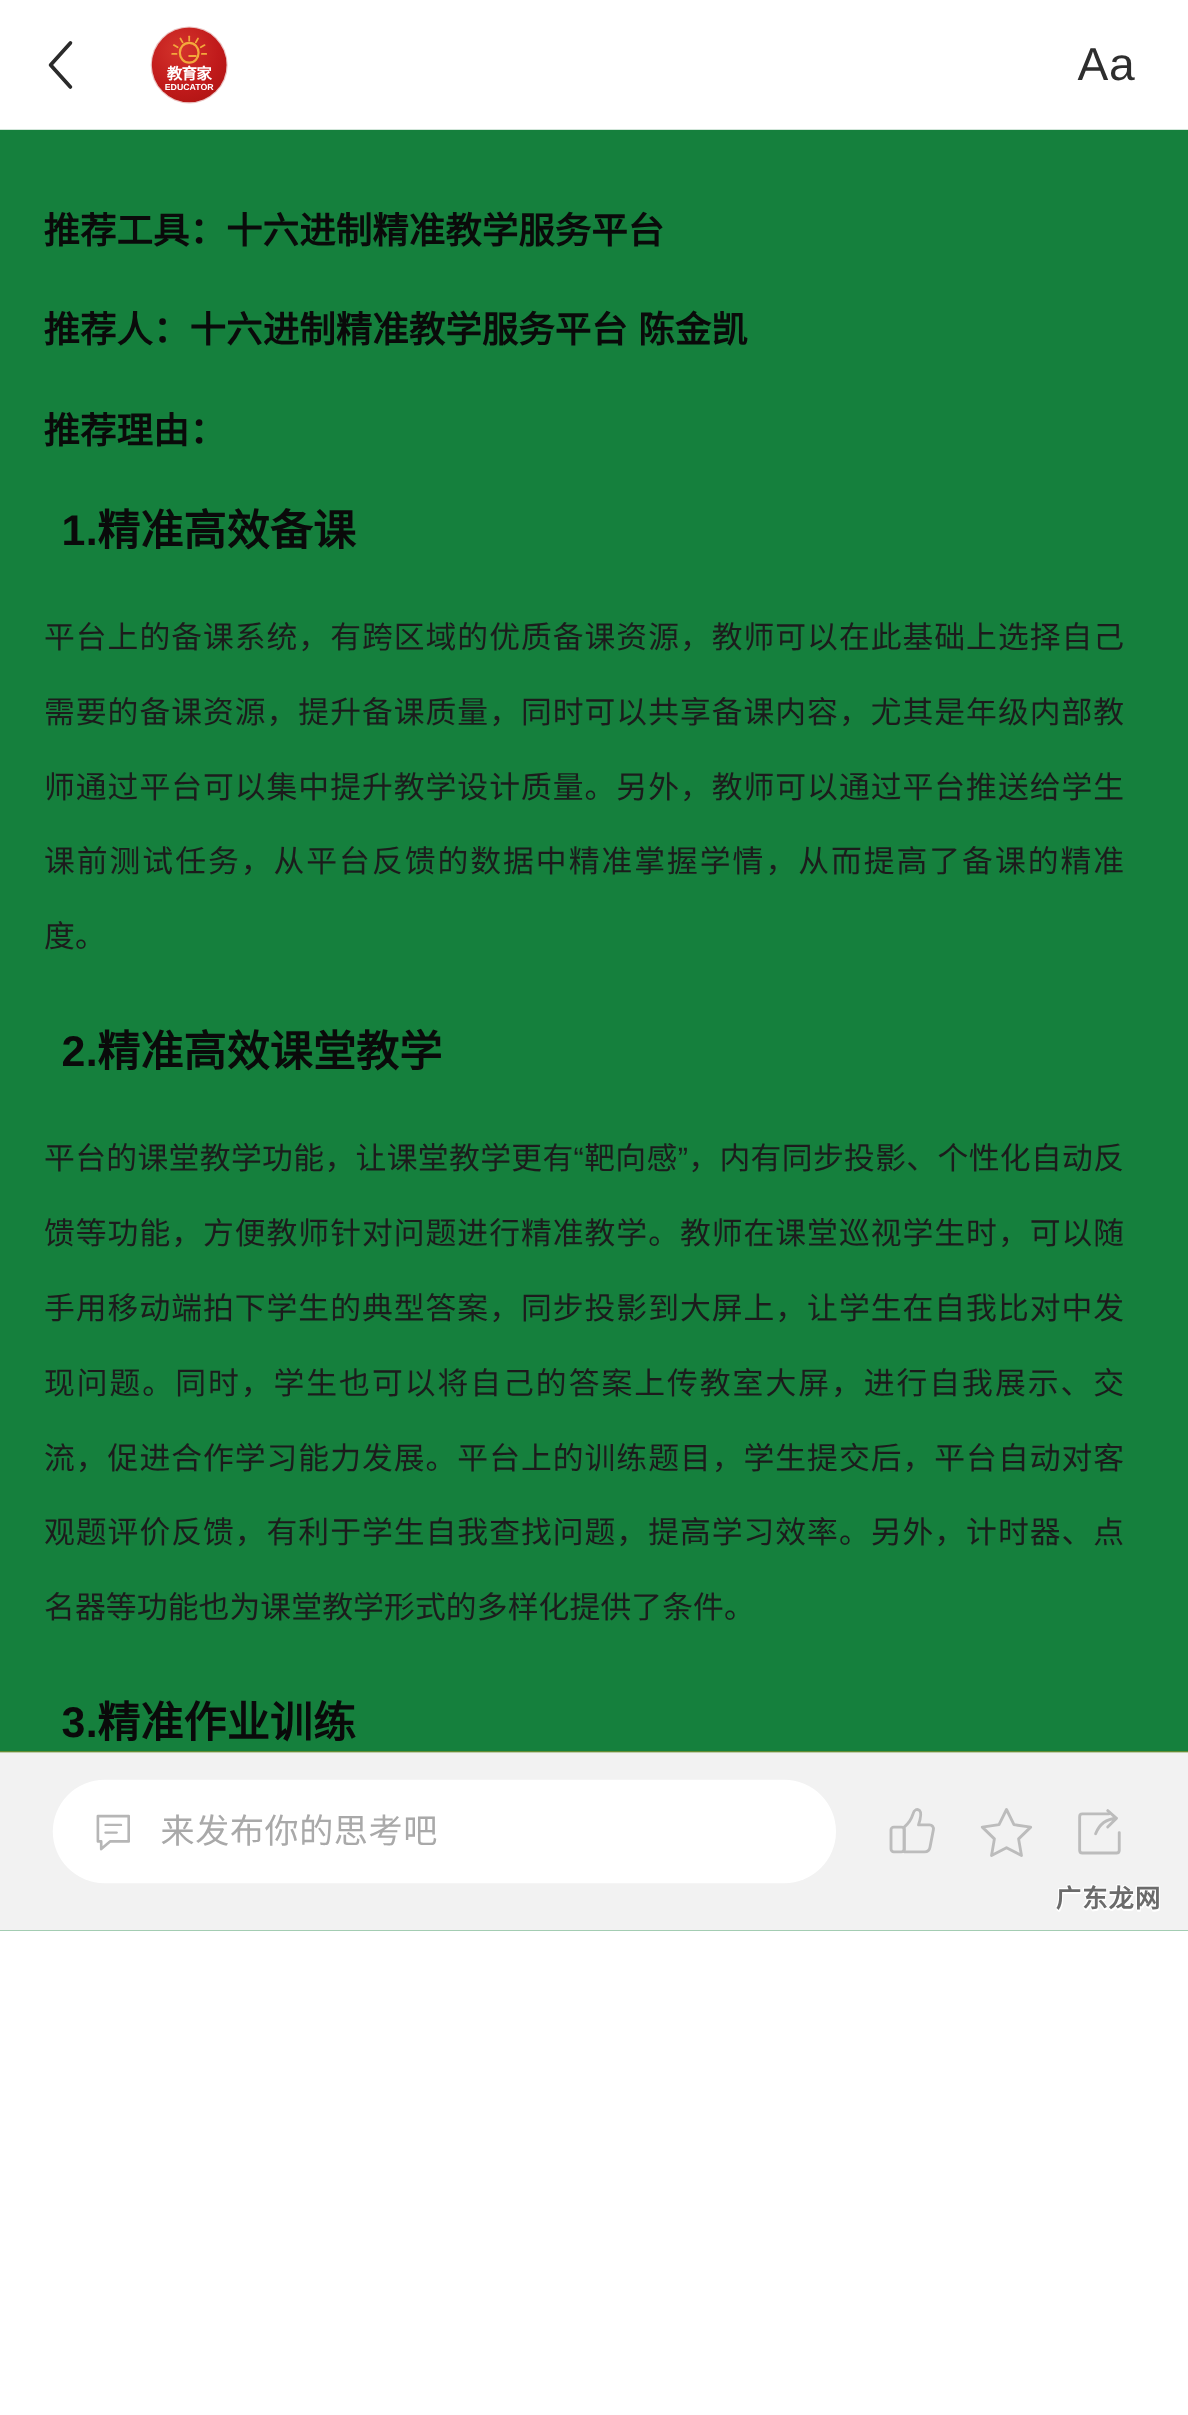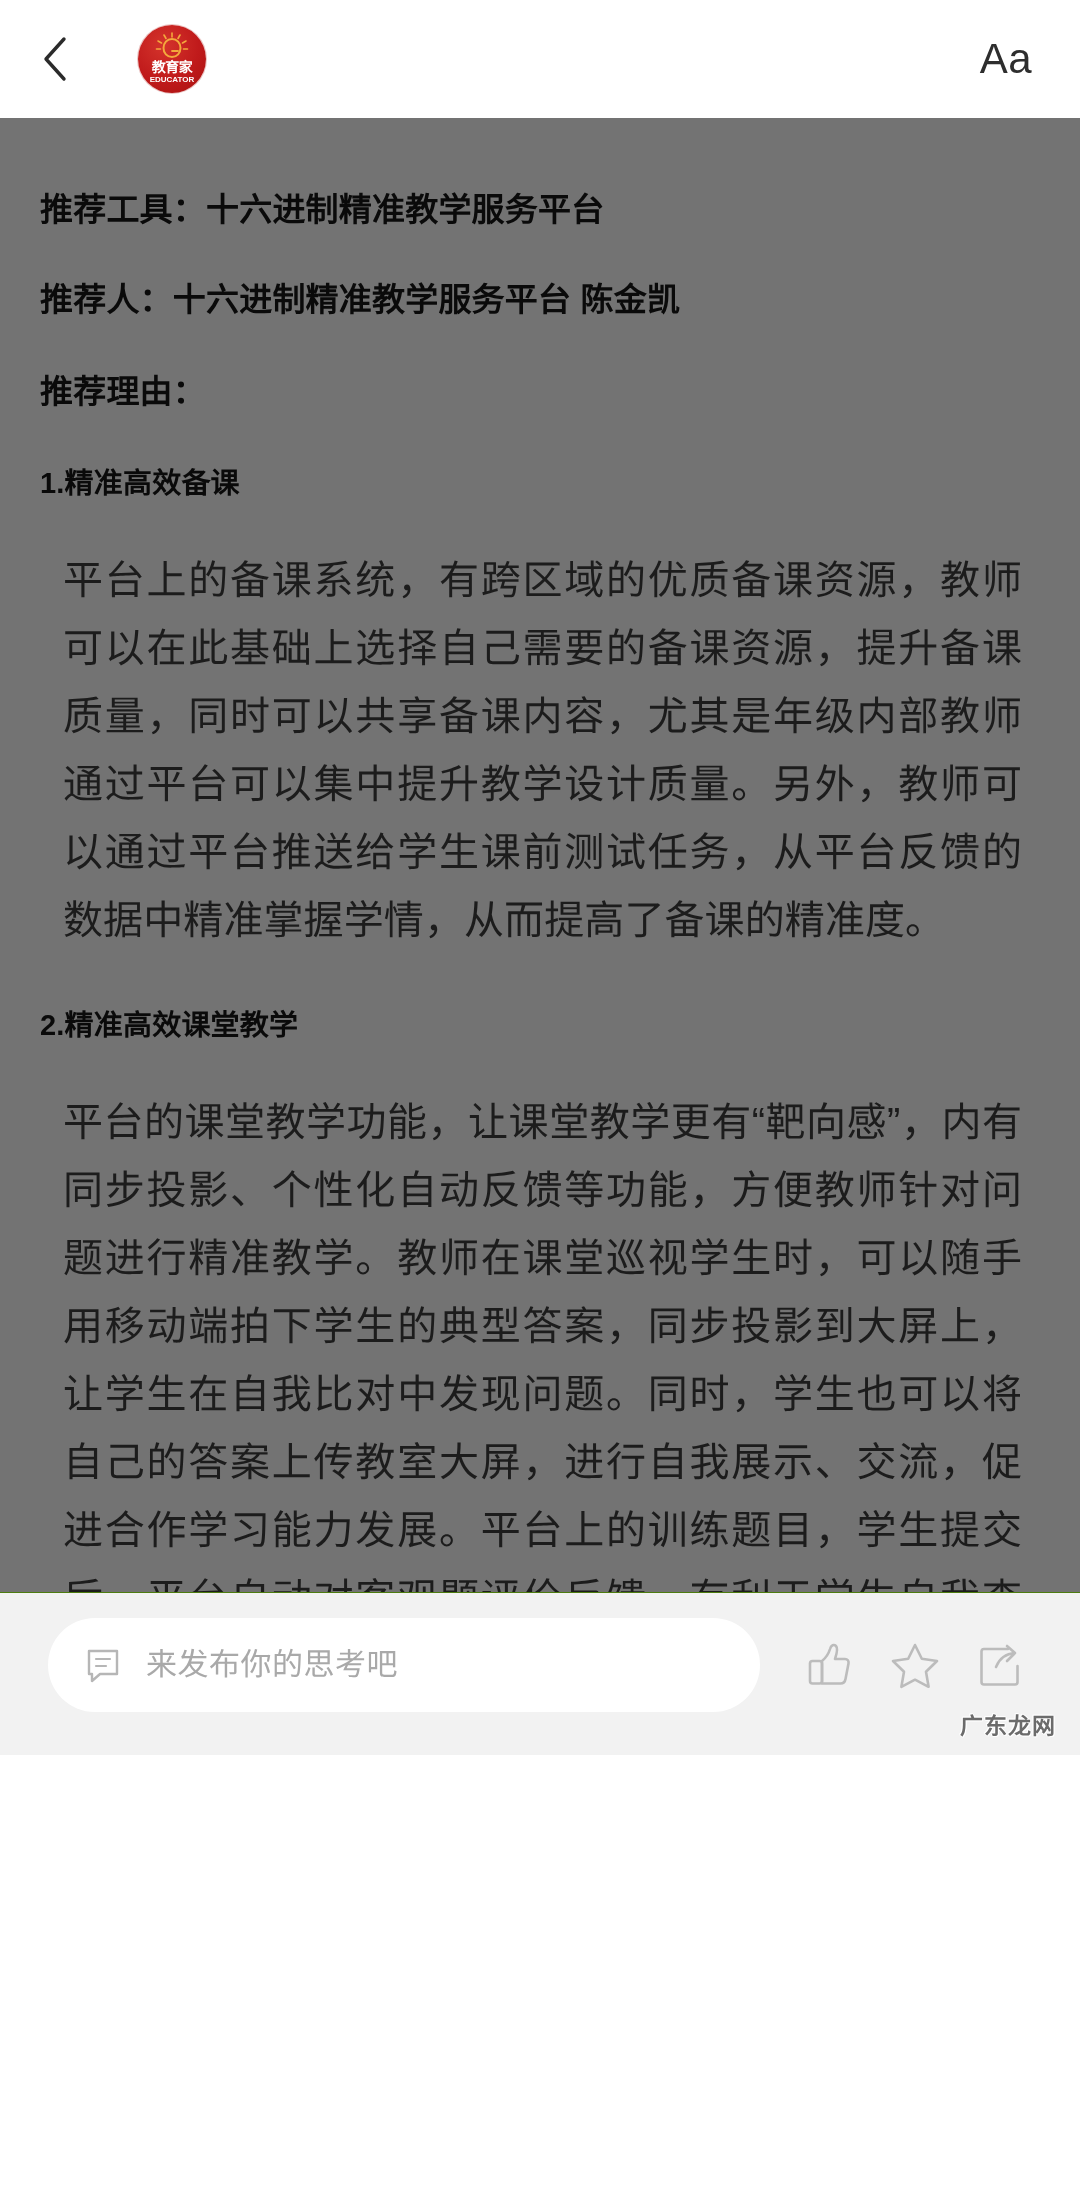--- a/index.html
+++ b/index.html
@@ -10,21 +10,21 @@
     height: 2195px;
     background: #ffffff;
     font-family: "Liberation Sans", "DejaVu Sans", sans-serif;
     overflow: hidden;
   }
 
   .screen {
     position: relative;
     width: 1080px;
     height: 1755px;
-    background: #737373;
+    background: #15803d;
     overflow: hidden;
   }
 
   
   .header {
     position: absolute;
     top: 0; left: 0;
     width: 1080px;
     height: 118px;
     background: #ffffff;
@@ -124,35 +124,35 @@
   .lead {
     font-size: 33px;
     line-height: 40px;
     font-weight: bold;
     color: #0a0a0a;
     letter-spacing: 0.2px;
   }
   .lead .value { font-weight: 700; }
 
   .sec-title {
-    font-size: 29px;
+    font-size: 39px;
     line-height: 38px;
     font-weight: bold;
     color: #0a0a0a;
     letter-spacing: 0.2px;
+    margin-left: 16px;
   }
 
   .para {
-    font-size: 40px;
+    font-size: 28px;
     line-height: 68px;
     color: #1c1c1c;
     text-align: justify;
     text-justify: inter-ideograph;
     letter-spacing: 0.1px;
-    margin-left: 23px;
   }
 
   
   .gap-1 { height: 72px; }   
   .gap-2 { height: 50px; }   
   .gap-3 { height: 52px; }   
   .gap-4 { height: 52px; }   
   .gap-5 { height: 44px; }   
   .gap-6 { height: 52px; }   
   .gap-7 { height: 44px; }   

